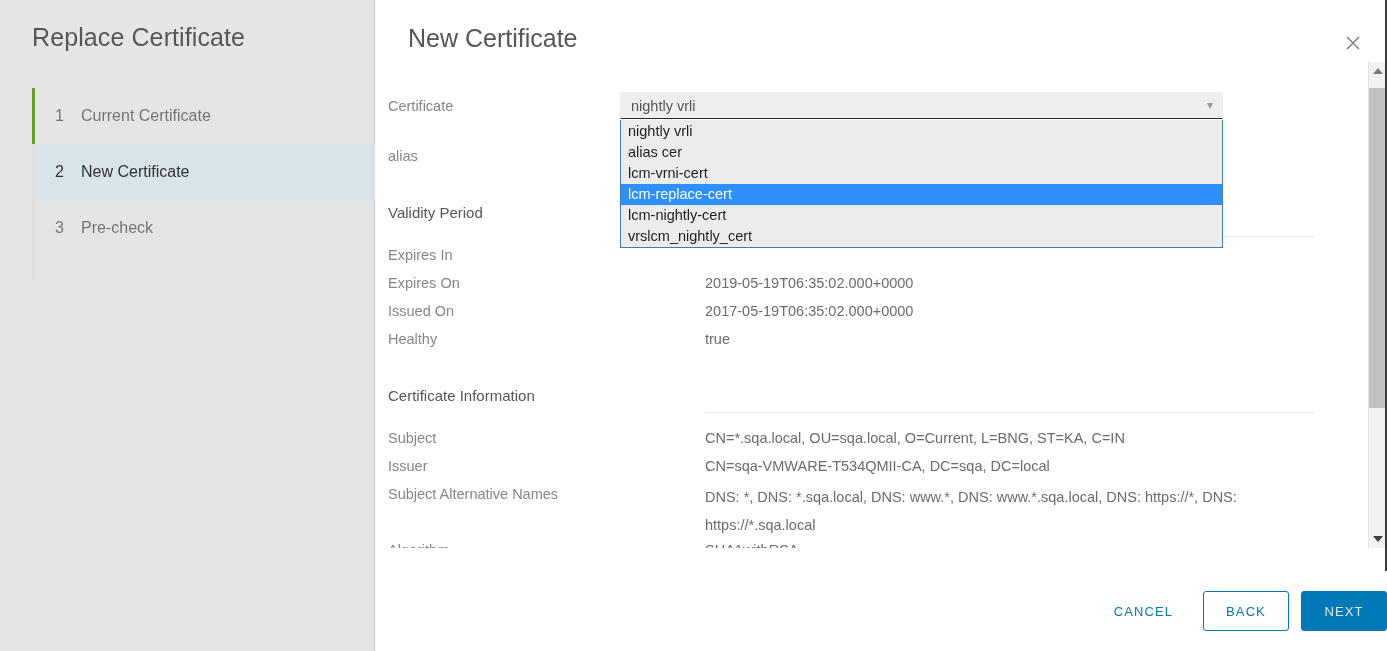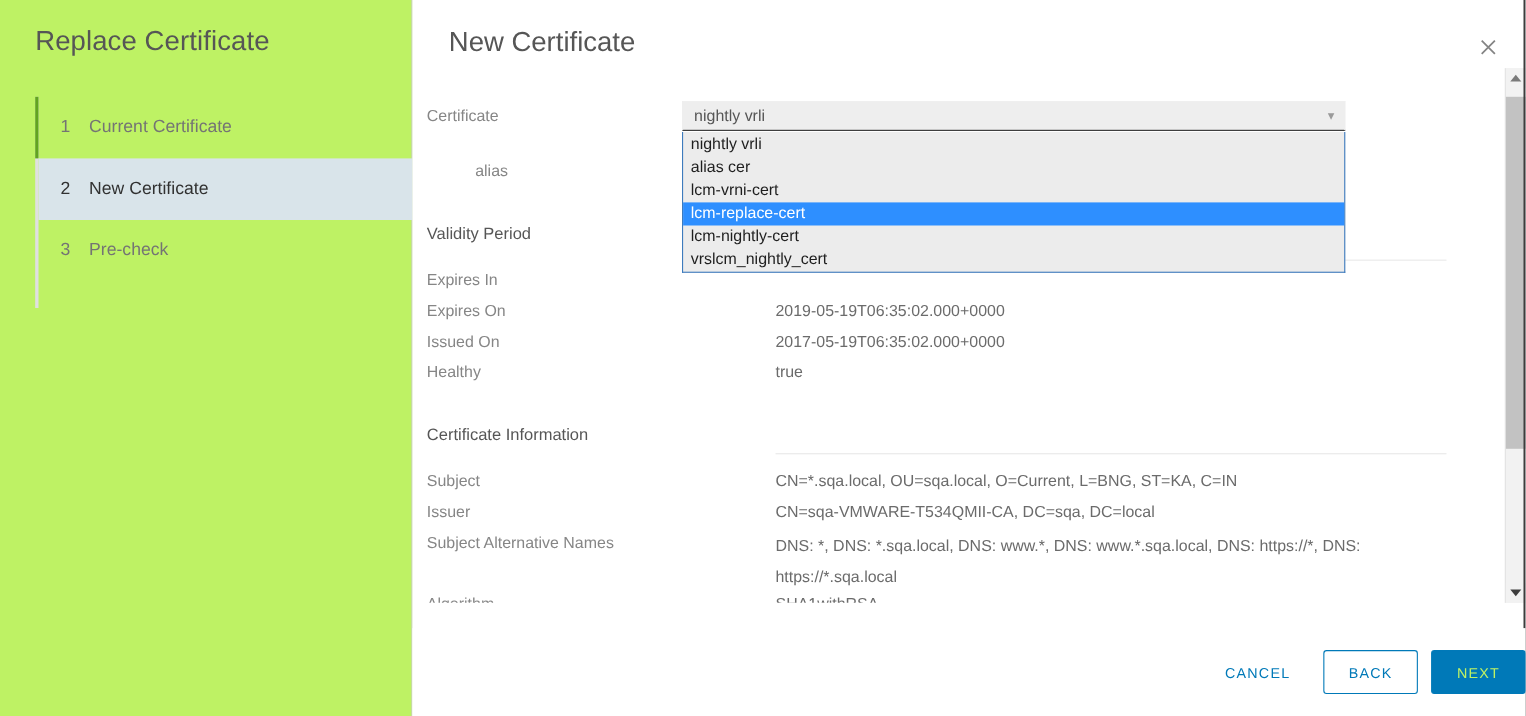--- a/index.html
+++ b/index.html
@@ -14,21 +14,21 @@
     position: relative;
     width: 1387px; height: 651px;
     background: #ffffff;
     display: flex;
   }
 
   
   .sidebar {
     width: 375px;
     height: 651px;
-    background: #bef264;
+    background: #e5e5e5;
     border-right: 1px solid #cccccc;
     position: relative;
     flex: 0 0 375px;
   }
   .sidebar-title {
     position: absolute;
     left: 32px; top: 23px;
     font-size: 25px;
     font-weight: 400;
     color: #565656;
@@ -243,21 +243,21 @@
     color: #0079b8;
   }
   .btn-outline {
     background: #ffffff;
     border: 1px solid #0079b8;
     color: #0079b8;
   }
   .btn-solid {
     background: #0079b8;
     border: 1px solid #0079b8;
-    color: #bef264;
+    color: #e5e5e5;
   }
 </style>
 </head>
 <body>
 
 <div id="app">
 
   <div class="sidebar">
     <div class="sidebar-title">Replace Certificate</div>
     <div class="wizard-rail"></div>
@@ -283,21 +283,21 @@
 
     <div class="close-btn">
       <svg width="28" height="28" viewBox="0 0 28 28" aria-hidden="true">
         <path d="M8 8 L20 20 M20 8 L8 20" stroke="#5a5a5a" stroke-width="1.6" fill="none"></path>
       </svg>
     </div>
 
     <div class="content">
 
       <div class="lbl" style="top:36px;">Certificate</div>
-      <div class="lbl" style="top:86px;margin-left:44px;">alias</div>
+      <div class="lbl" style="top:86px;">alias</div>
 
       <div class="lbl section" style="top:142px;">Validity Period</div>
 
       <div class="lbl" style="top:185px;">Expires In</div>
       <div class="lbl" style="top:213px;">Expires On</div>
       <div class="val" style="top:213px;">2019-05-19T06:35:02.000+0000</div>
       <div class="lbl" style="top:241px;">Issued On</div>
       <div class="val" style="top:241px;">2017-05-19T06:35:02.000+0000</div>
       <div class="lbl" style="top:269px;">Healthy</div>
       <div class="val" style="top:269px;">true</div>

